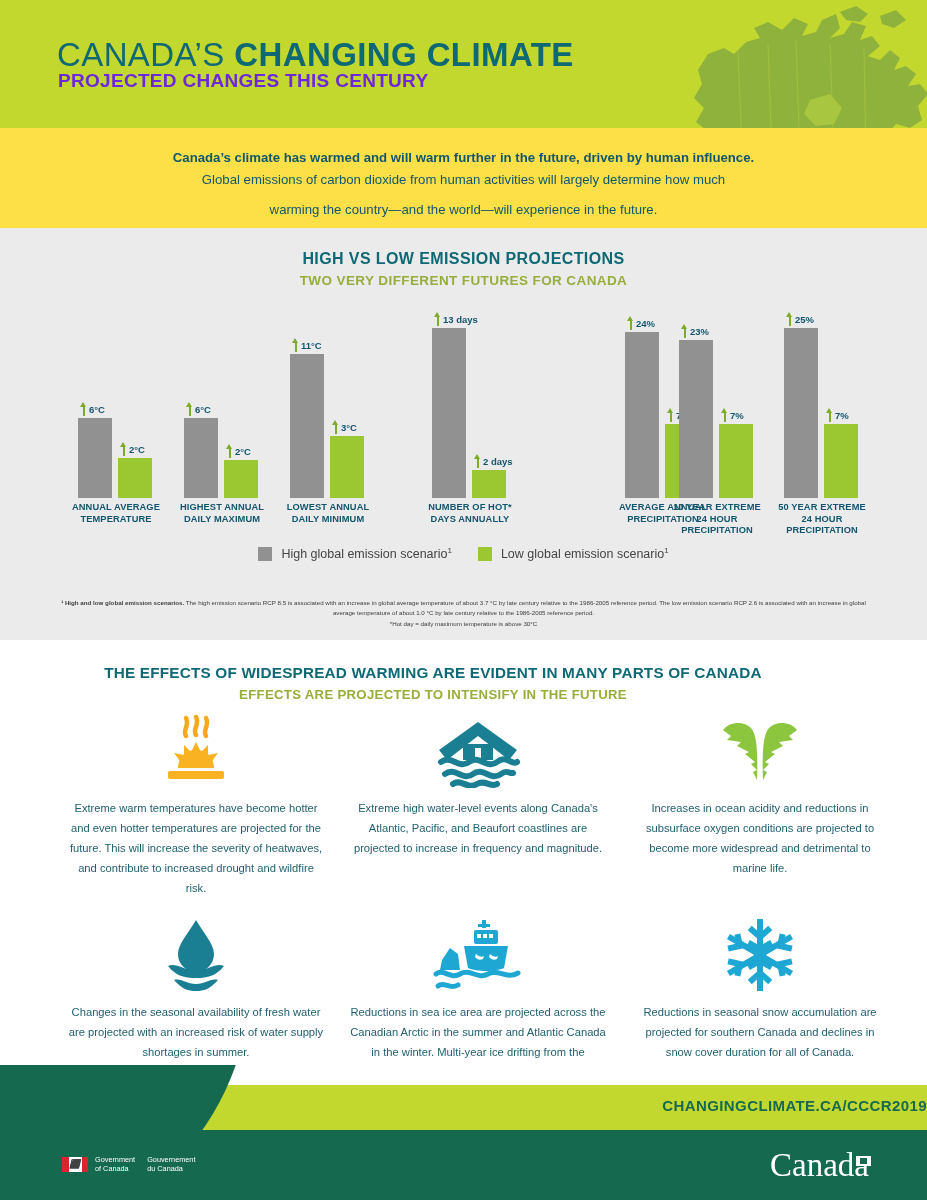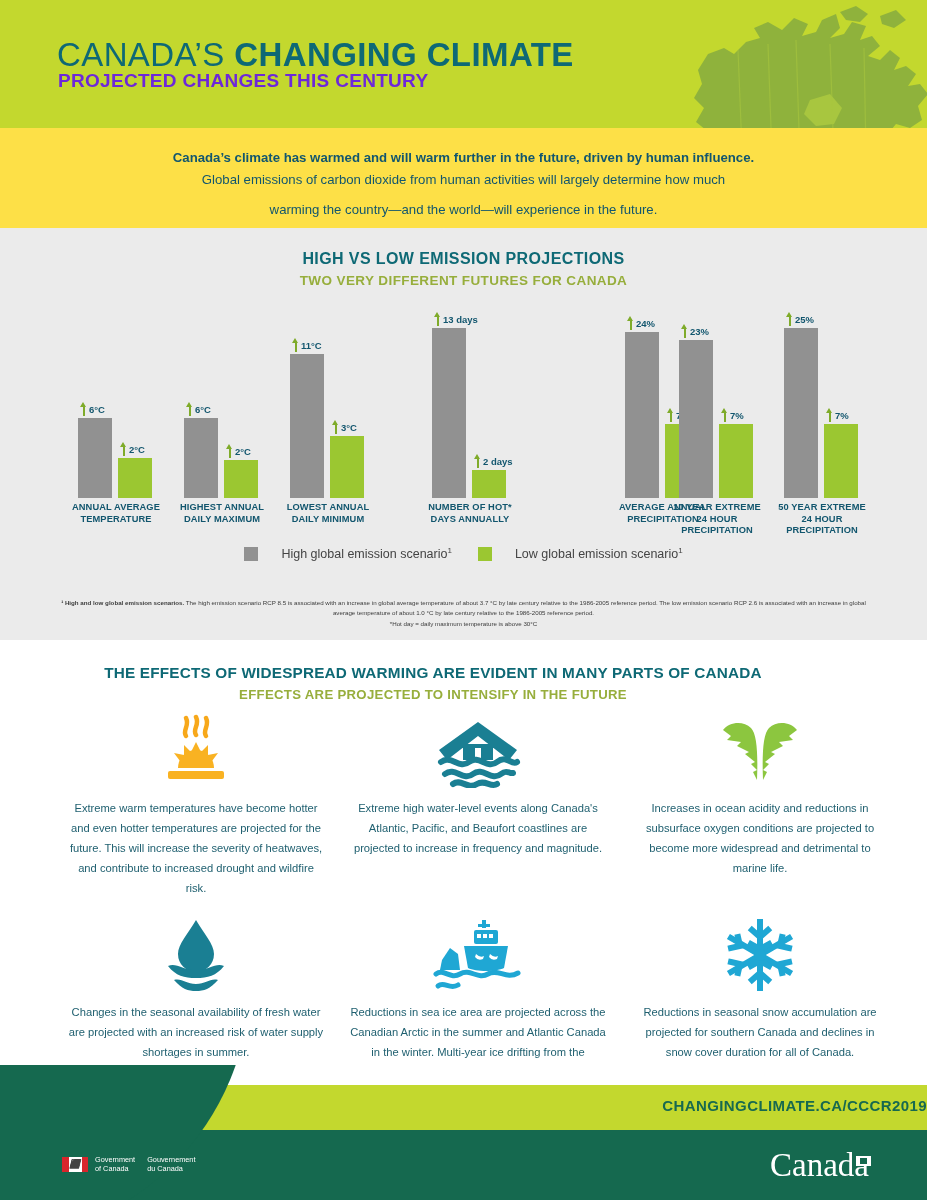--- a/index.html
+++ b/index.html
@@ -93,21 +93,21 @@
     position:absolute; top:204px; left:-12px; width:100px;
     text-align:center; font-size:9.3px; font-weight:700;
     line-height:11.5px; color:#12566e; letter-spacing:0.1px;
   }
 
   
   .legend {
     position:absolute; left:0; right:0; top:318px;
     display:flex; justify-content:center; align-items:center; gap:26px;
   }
-  .lg-item { display:flex; align-items:center; gap:23px; }
+  .lg-item { display:flex; align-items:center; gap:9px; }
   .lg-sw { width:14px; height:14px; }
   .lg-sw.gray { background:#919191; }
   .lg-sw.green { background:#9bc731; }
   .lg-tx { font-size:12.5px; color:#444; }
   .lg-tx sup { font-size:8px; }
 
   .median-note {
     position:absolute; left:0; right:0; top:342px; text-align:center;
     font-size:7.3px; color:#595959;
   }

